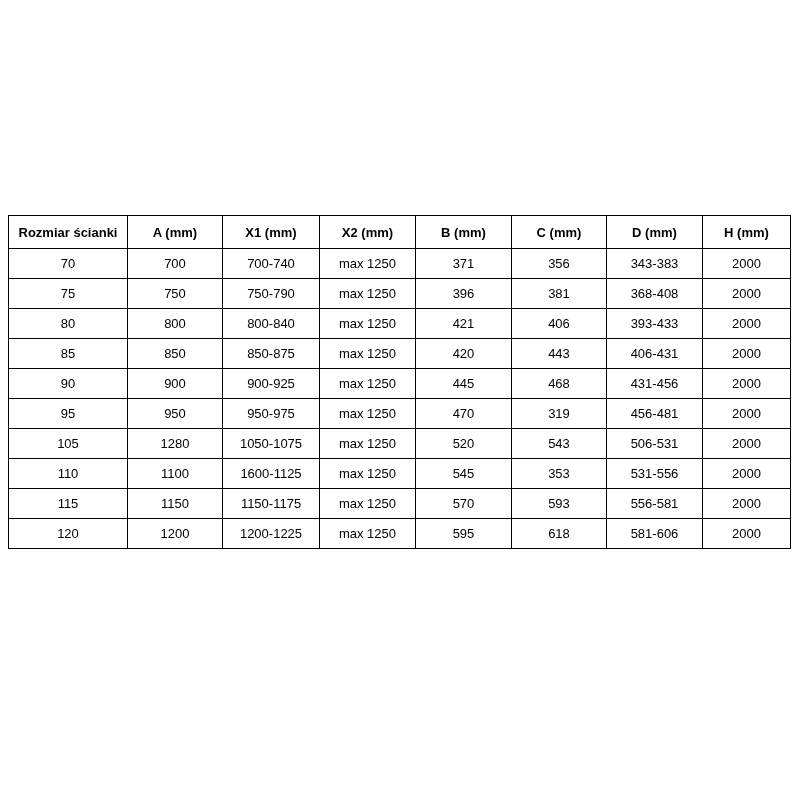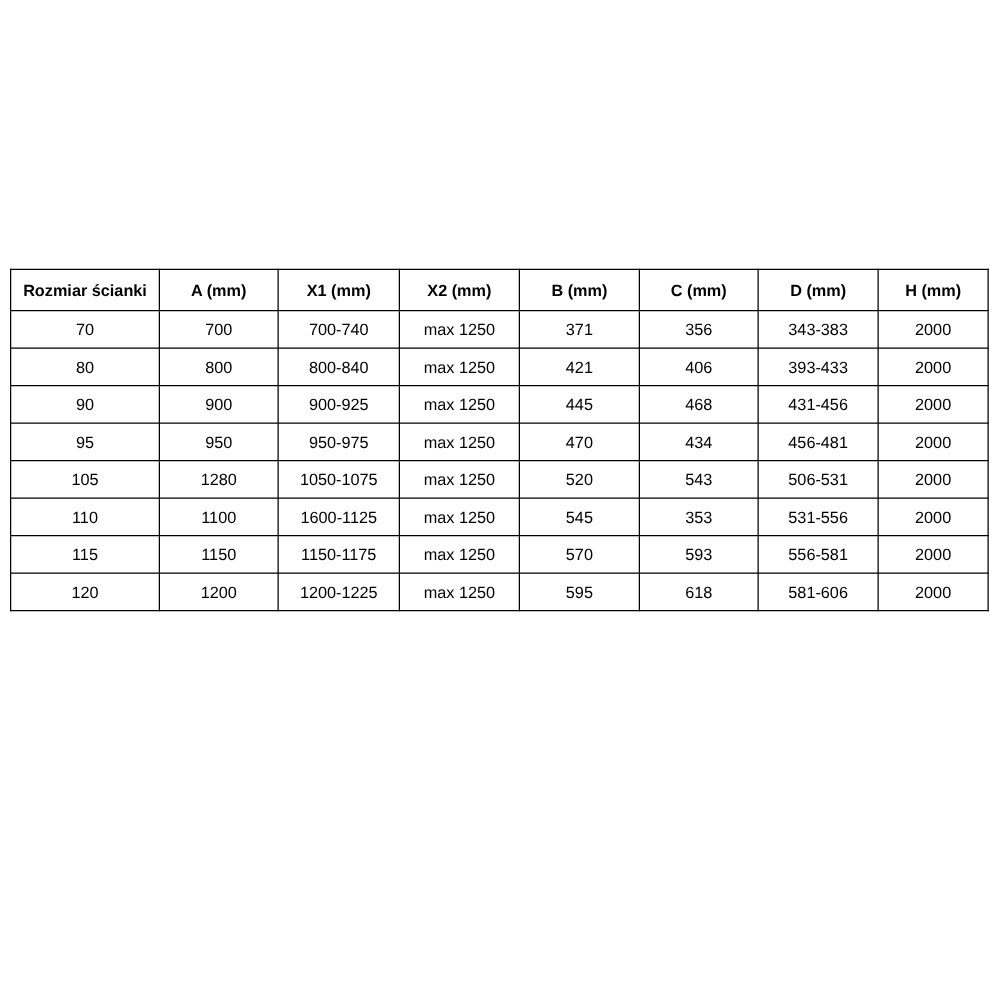--- a/index.html
+++ b/index.html
@@ -88,46 +88,66 @@
           <td>70</td>
           <td>700</td>
           <td>700-740</td>
           <td>max 1250</td>
           <td>371</td>
           <td>356</td>
           <td>343-383</td>
           <td>2000</td>
         </tr>
         <tr>
+          <td>75</td>
+          <td>750</td>
+          <td>750-790</td>
+          <td>max 1250</td>
+          <td>396</td>
+          <td>381</td>
+          <td>368-408</td>
+          <td>2000</td>
+        </tr>
+        <tr>
           <td>80</td>
           <td>800</td>
           <td>800-840</td>
           <td>max 1250</td>
           <td>421</td>
           <td>406</td>
           <td>393-433</td>
+          <td>2000</td>
+        </tr>
+        <tr>
+          <td>85</td>
+          <td>850</td>
+          <td>850-875</td>
+          <td>max 1250</td>
+          <td>420</td>
+          <td>443</td>
+          <td>406-431</td>
           <td>2000</td>
         </tr>
         <tr>
           <td>90</td>
           <td>900</td>
           <td>900-925</td>
           <td>max 1250</td>
           <td>445</td>
           <td>468</td>
           <td>431-456</td>
           <td>2000</td>
         </tr>
         <tr>
           <td>95</td>
           <td>950</td>
           <td>950-975</td>
           <td>max 1250</td>
           <td>470</td>
-          <td>434</td>
+          <td>319</td>
           <td>456-481</td>
           <td>2000</td>
         </tr>
         <tr>
           <td>105</td>
           <td>1280</td>
           <td>1050-1075</td>
           <td>max 1250</td>
           <td>520</td>
           <td>543</td>

